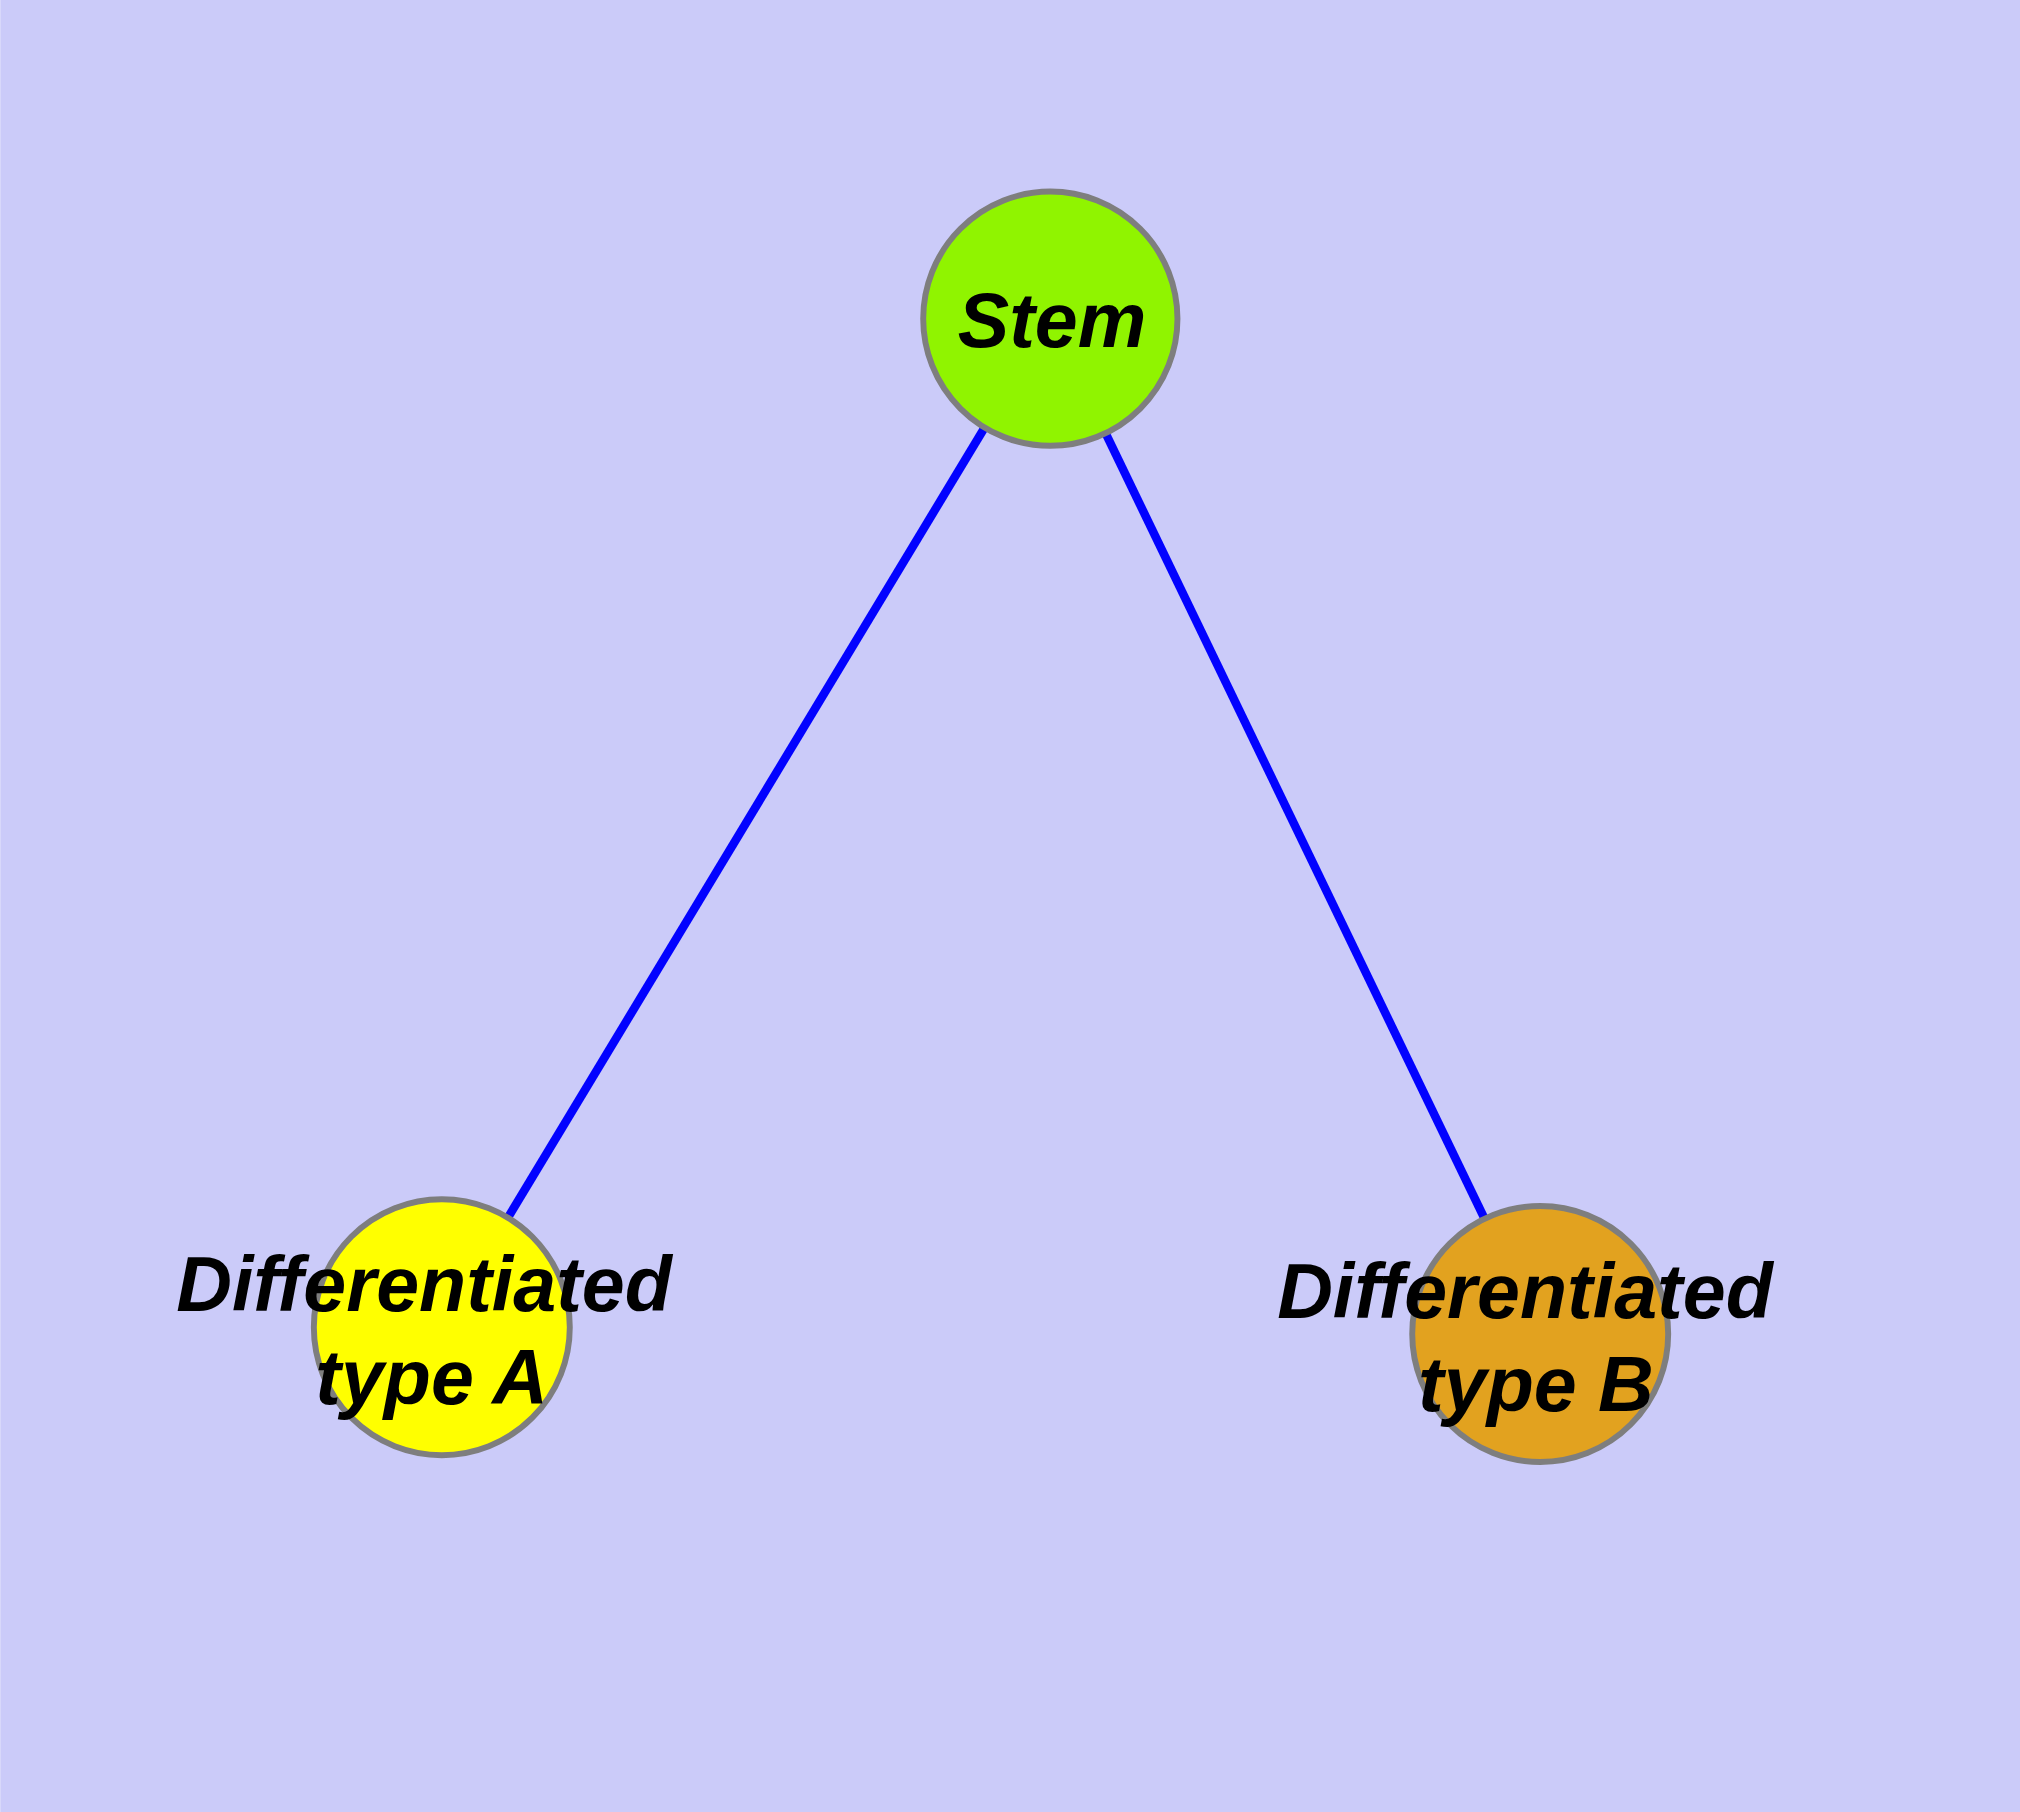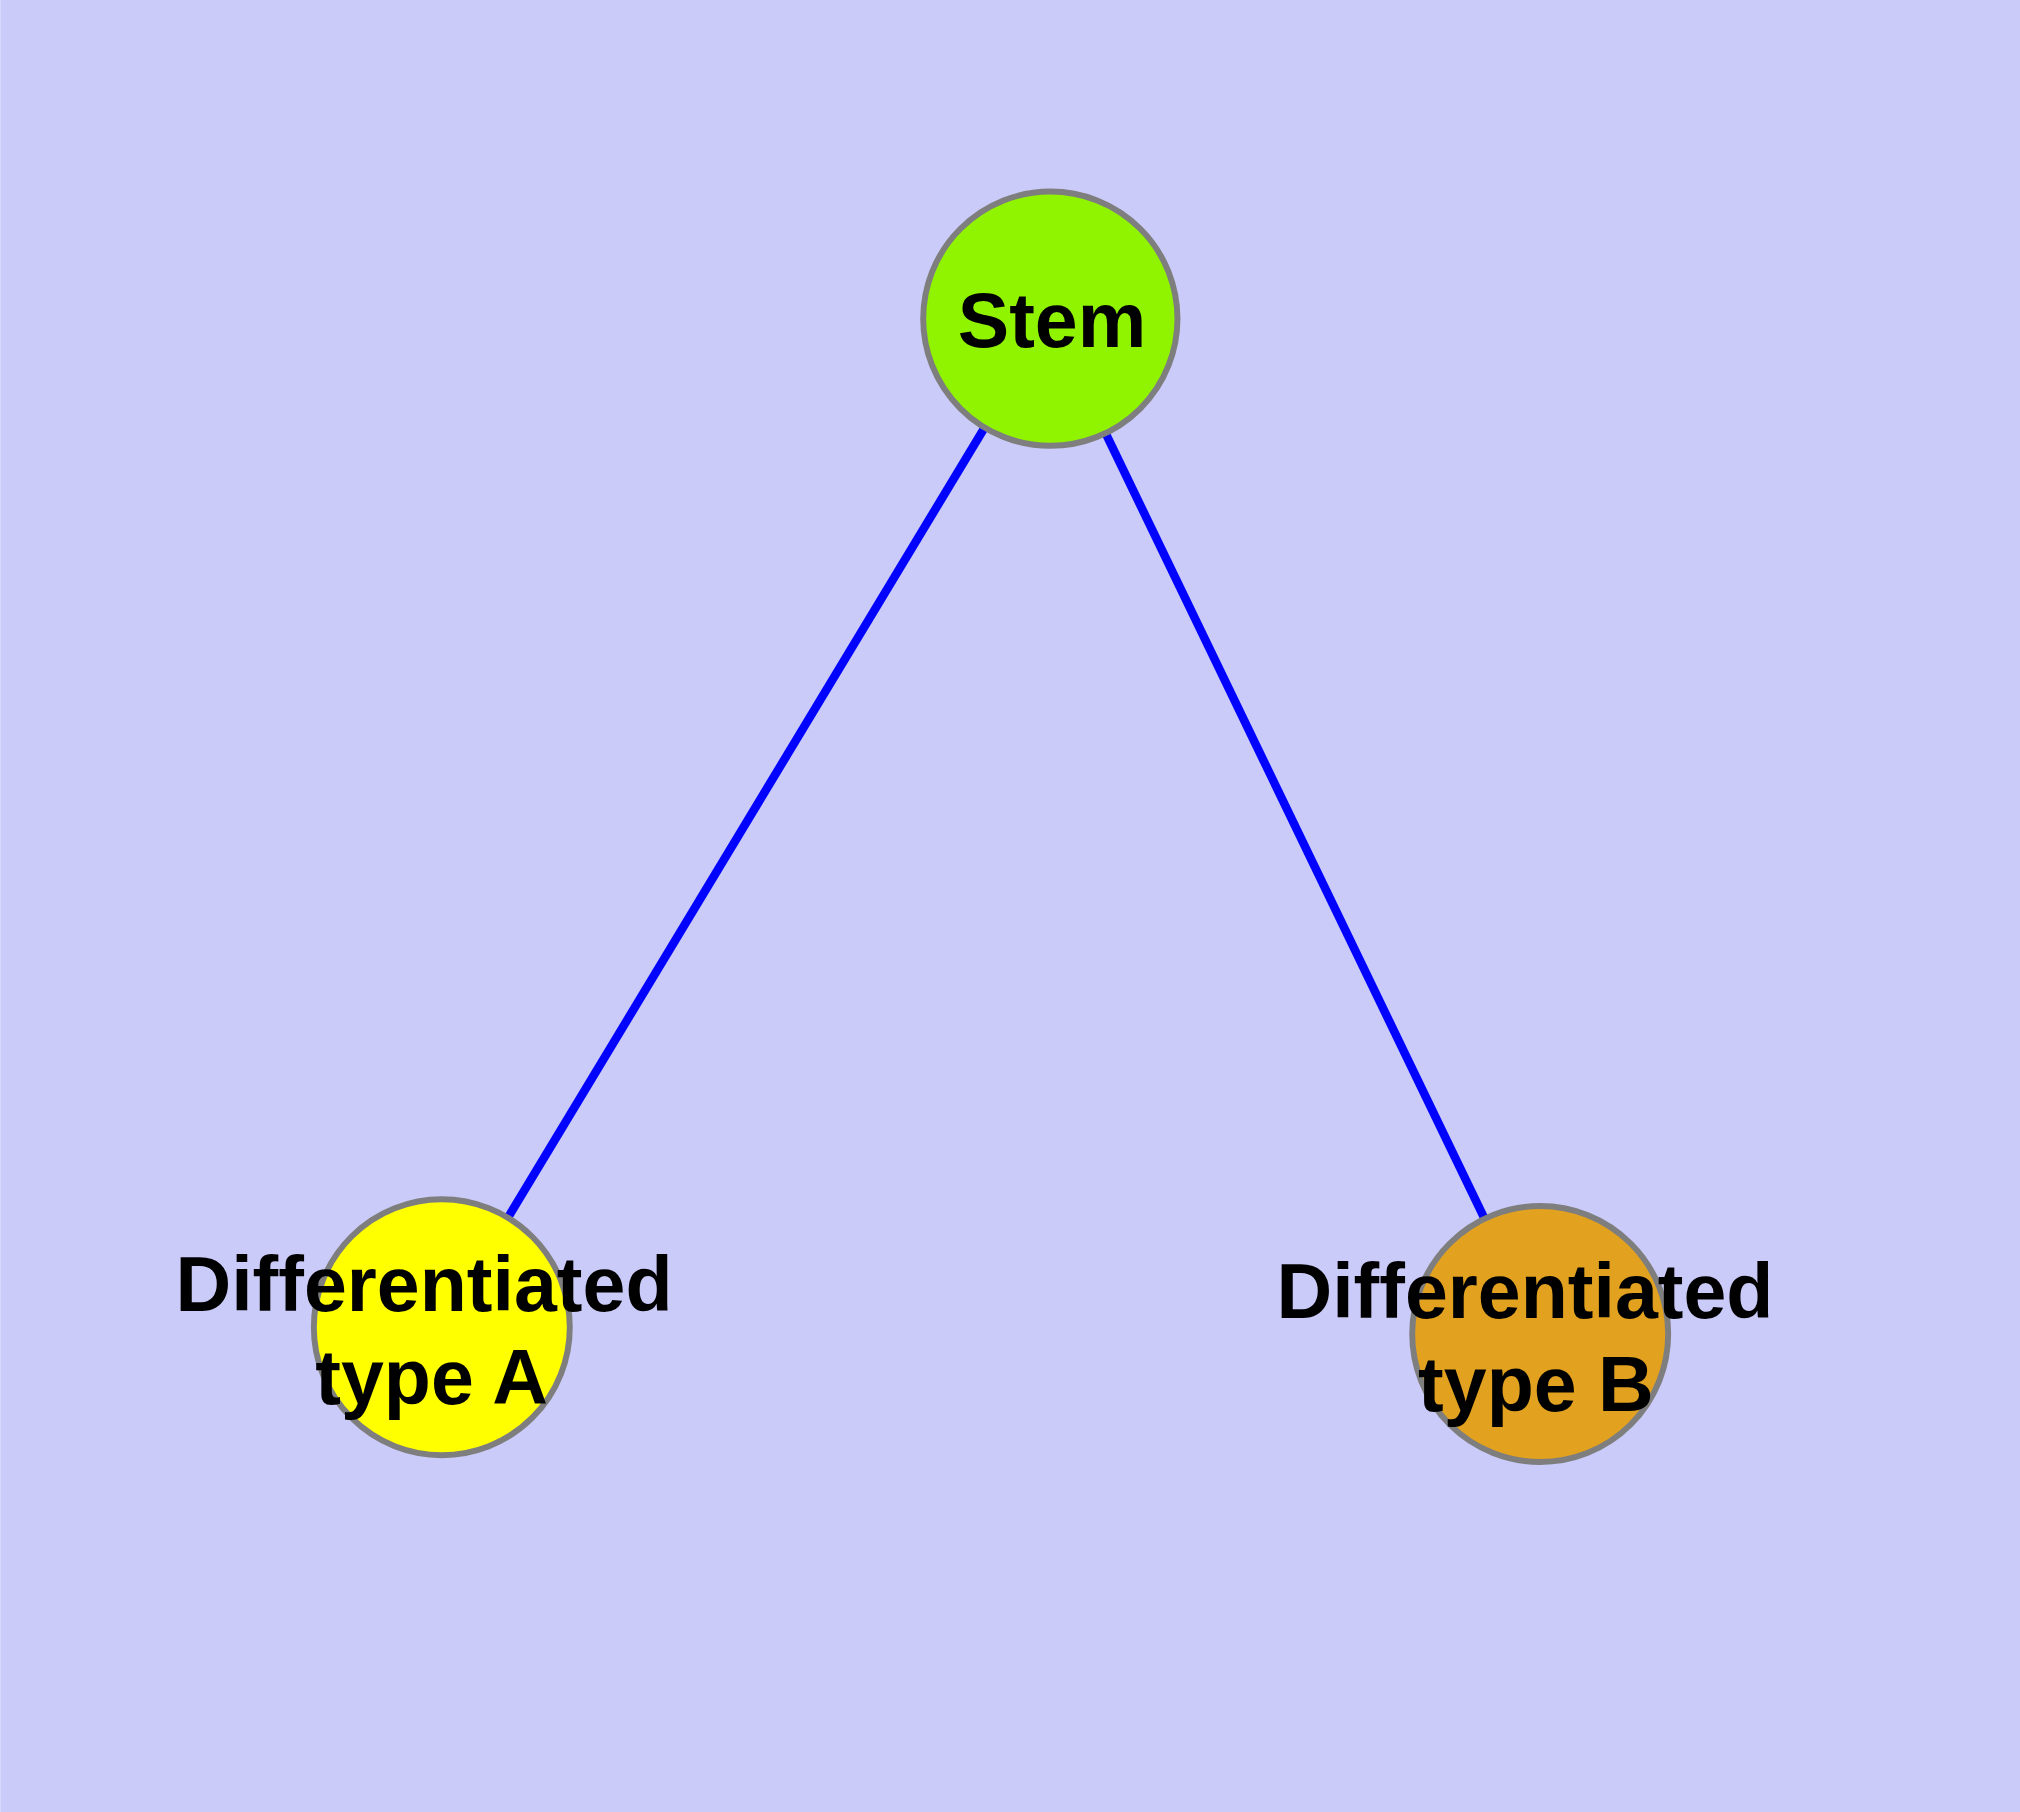--- a/index.html
+++ b/index.html
@@ -6,20 +6,21 @@
     margin: 0;
     padding: 0;
     width: 2021px;
     height: 1812px;
     overflow: hidden;
     font-family: "Liberation Sans", sans-serif;
   }
   .diagram-wrap {
     width: 1747px;
     height: 1812px;
+    font-style: italic;
   }
   svg {
     display: block;
   }
   .node-label {
     font-family: "Liberation Sans", sans-serif;
     font-weight: bold;
     font-size: 91px;
     text-anchor: middle;
   }

